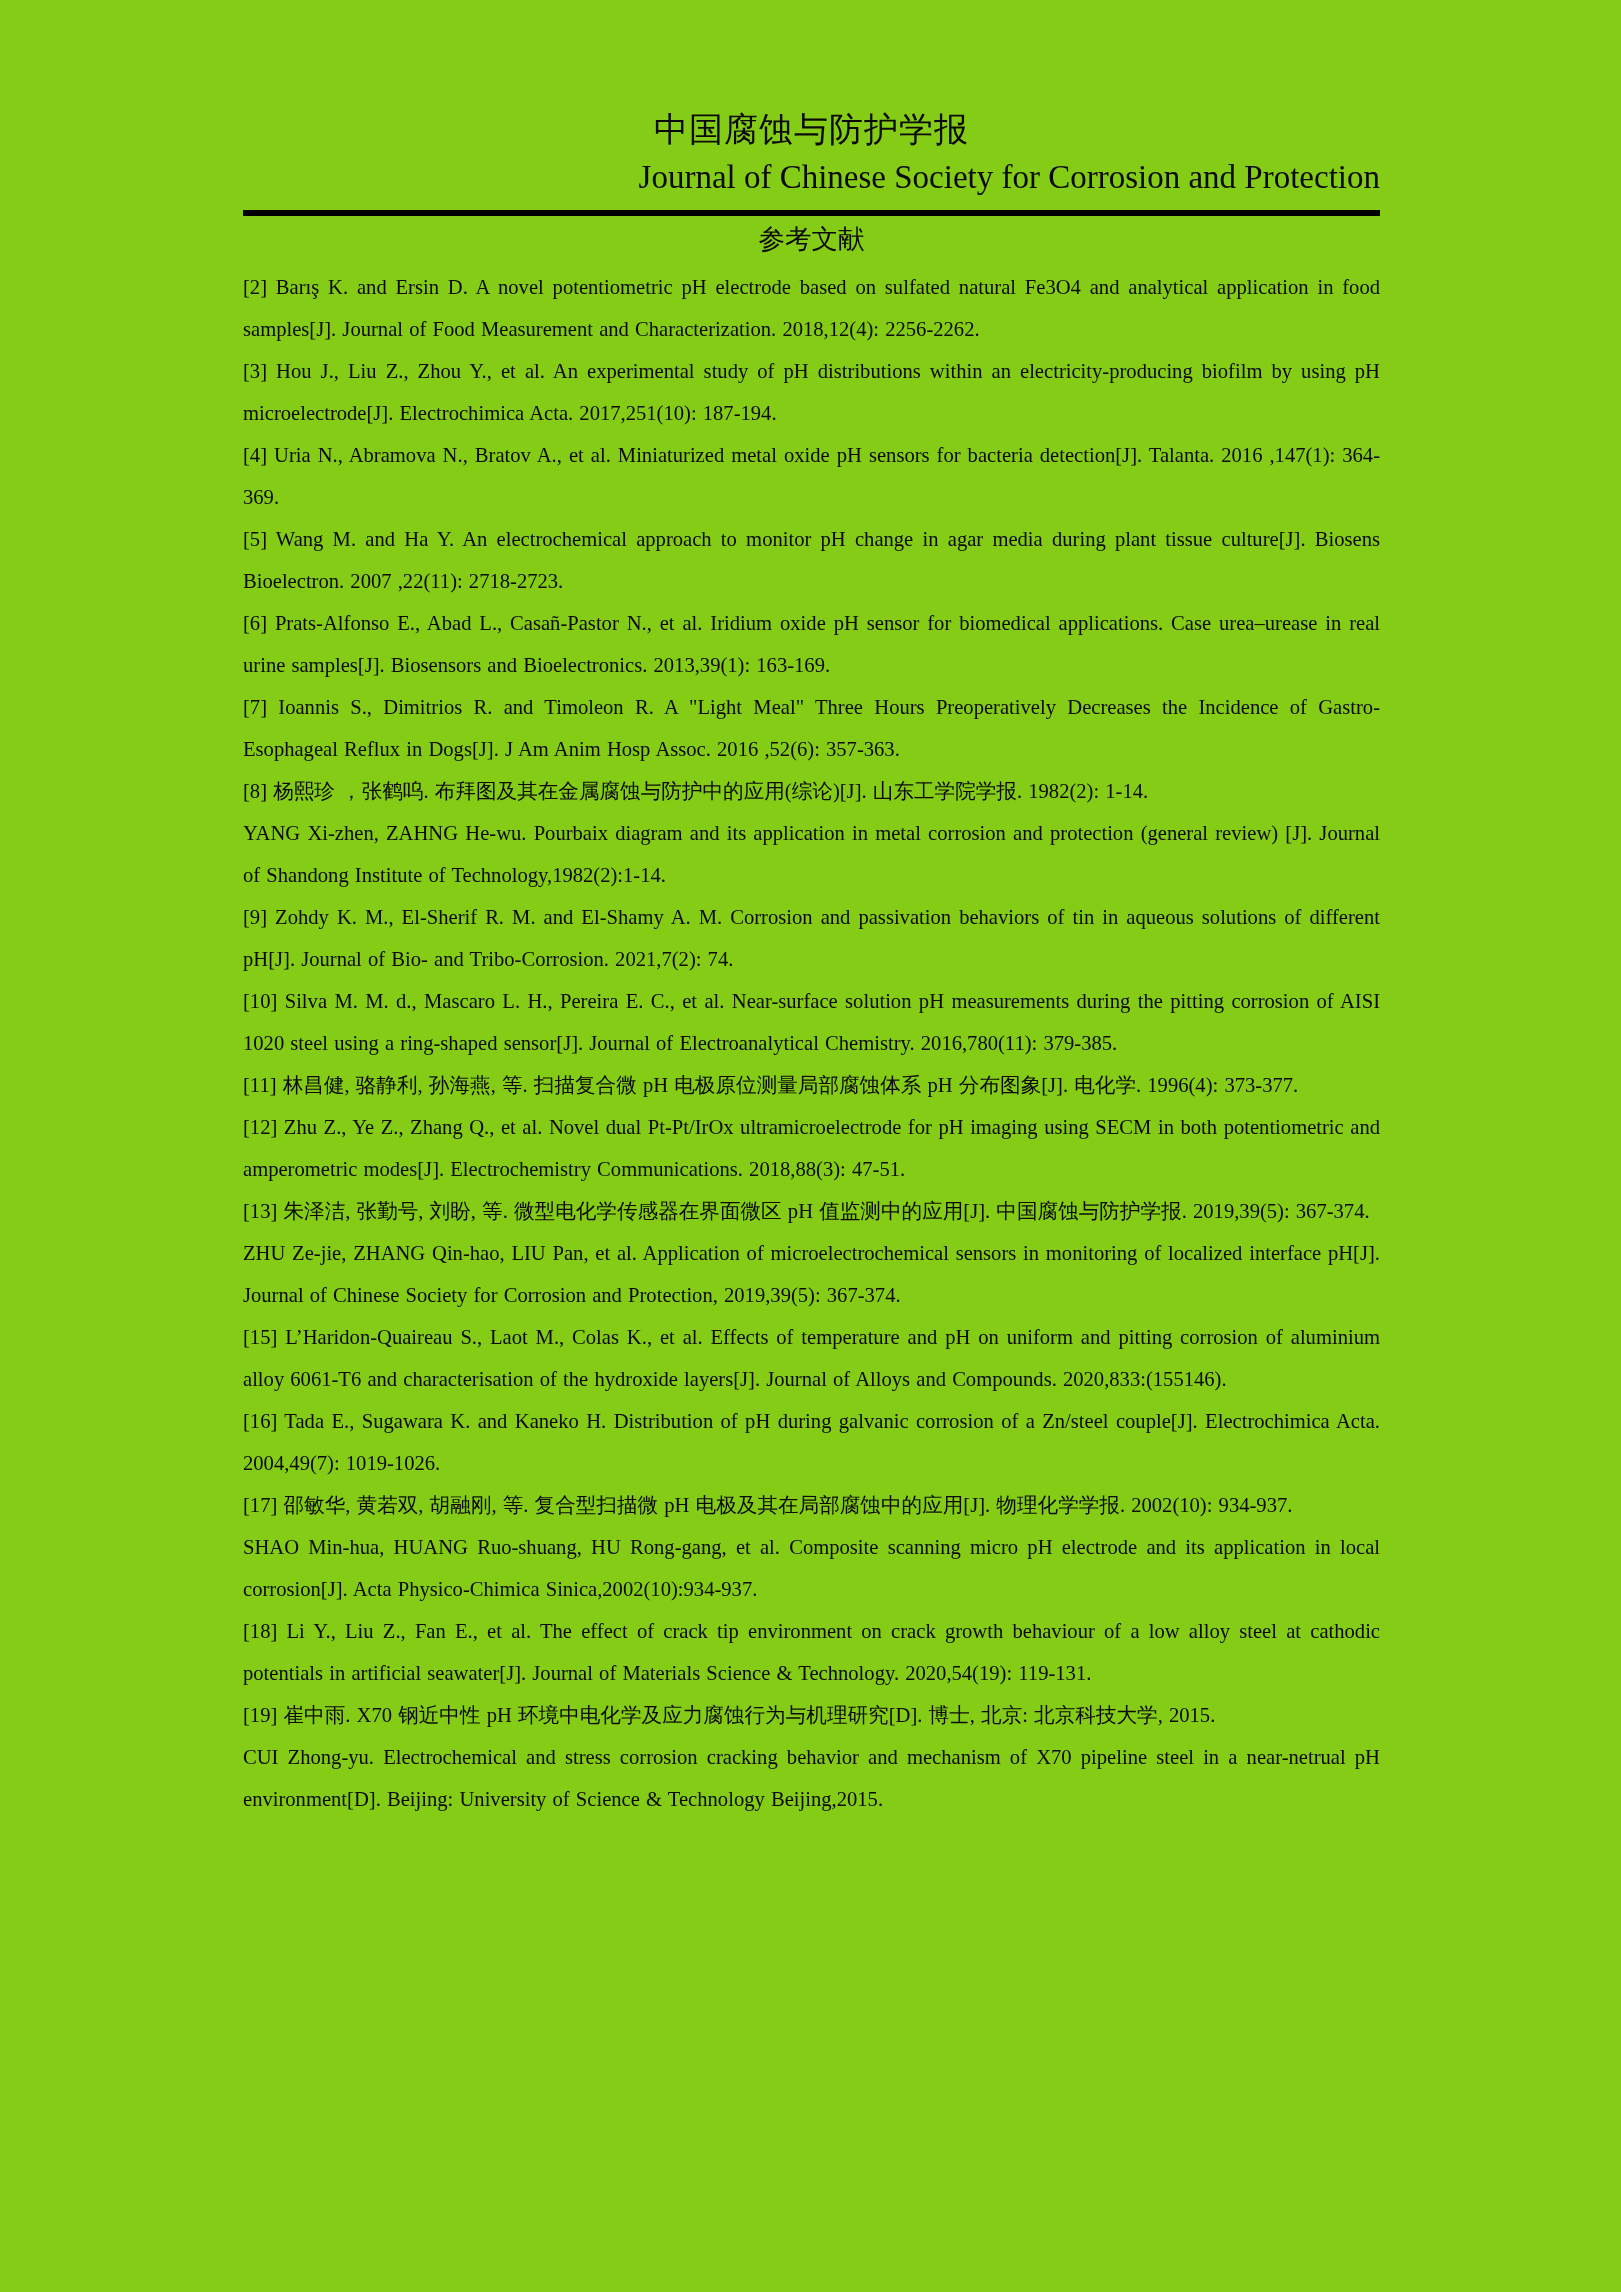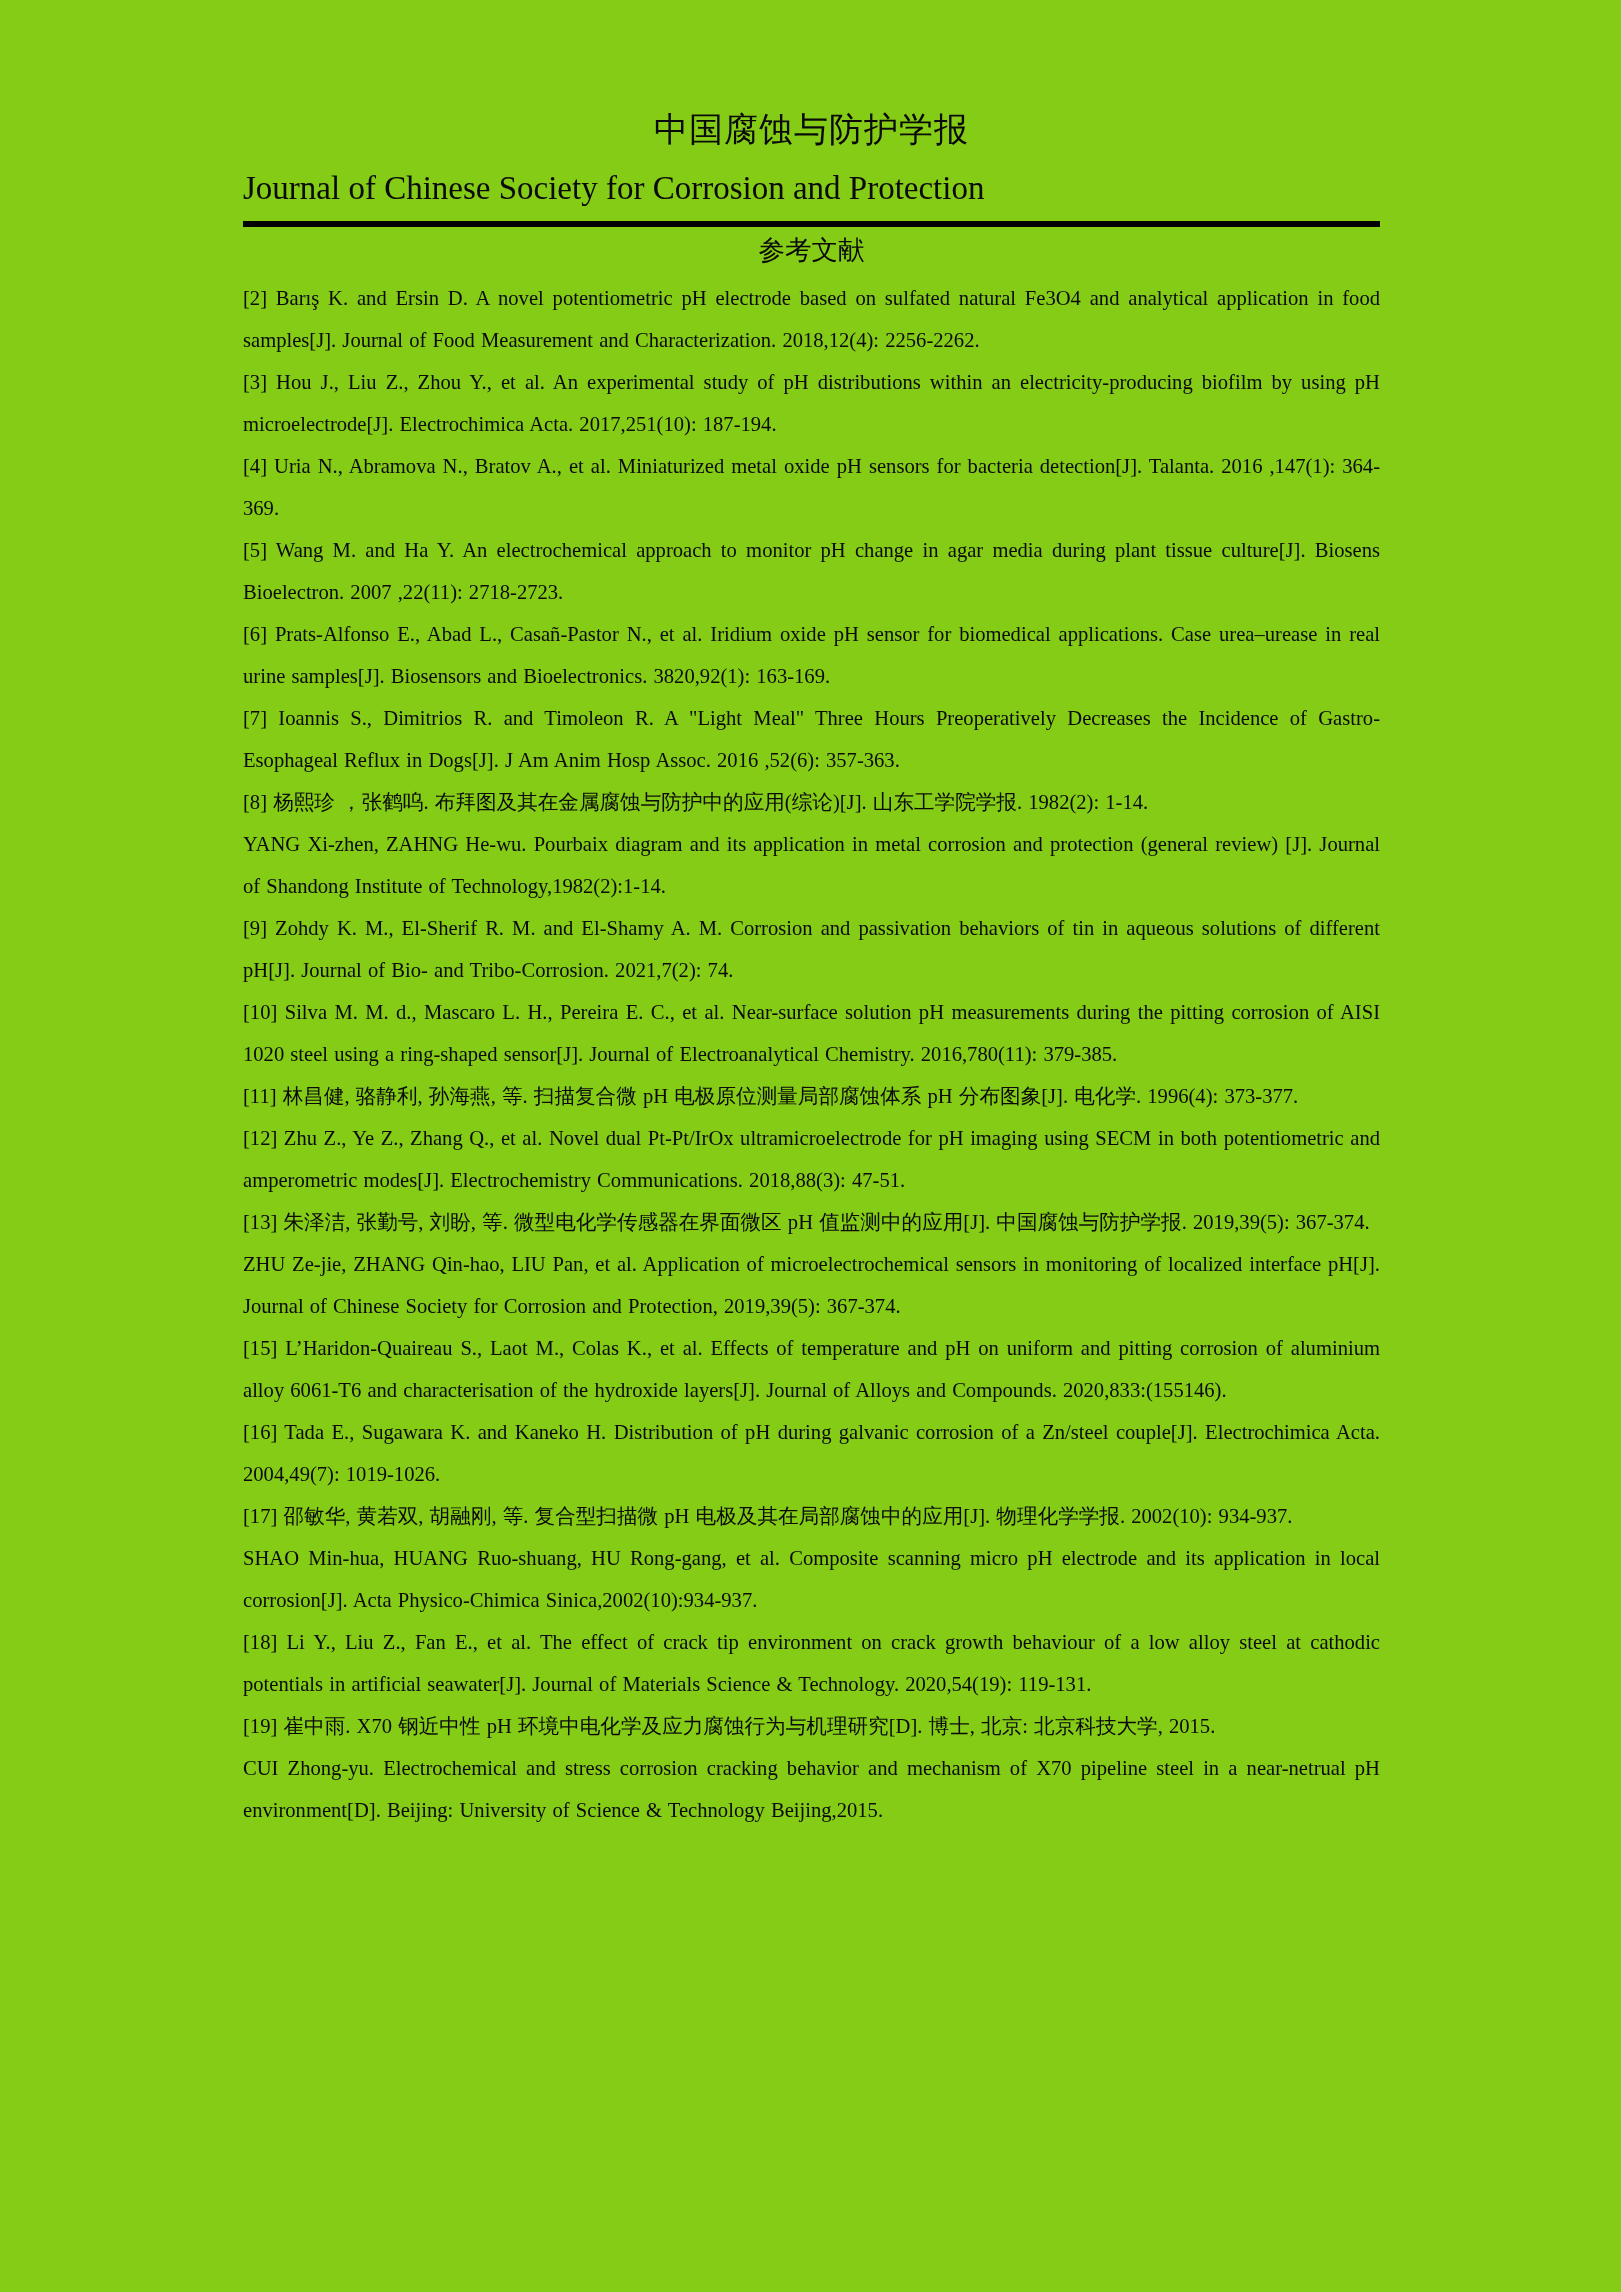--- a/index.html
+++ b/index.html
@@ -19,24 +19,24 @@
     overflow: hidden;
   }
   .journal-title-zh {
     text-align: center;
     font-size: 34px;
     line-height: 43px;
     font-weight: 400;
     letter-spacing: 1px;
   }
   .journal-title-en {
-    text-align: left;
+    text-align: right;
     font-size: 33px;
     line-height: 43px;
-    margin-top: 16px;
+    margin-top: 5px;
     font-weight: 400;
   }
   .header-rule {
     height: 5.9px;
     background: #000000;
     margin-top: 10.8px;
   }
   .section-title {
     text-align: center;
     font-size: 26.5px;
@@ -62,21 +62,21 @@
 <div class="page">
   <div class="journal-title-zh">中国腐蚀与防护学报</div>
   <div class="journal-title-en">Journal of Chinese Society for Corrosion and Protection</div>
   <div class="header-rule"></div>
   <div class="section-title">参考文献</div>
   <div class="ref-list">
       <p class="ref-par">[2] Barış K. and Ersin D. A novel potentiometric pH electrode based on sulfated natural Fe3O4 and analytical application in food samples[J]. Journal of Food Measurement and Characterization. 2018,12(4): 2256-2262.</p>
       <p class="ref-par">[3] Hou J., Liu Z., Zhou Y., et al. An experimental study of pH distributions within an electricity-producing biofilm by using pH microelectrode[J]. Electrochimica Acta. 2017,251(10): 187-194.</p>
       <p class="ref-par">[4] Uria N., Abramova N., Bratov A., et al. Miniaturized metal oxide pH sensors for bacteria detection[J]. Talanta. 2016 ,147(1): 364-369.</p>
       <p class="ref-par">[5] Wang M. and Ha Y. An electrochemical approach to monitor pH change in agar media during plant tissue culture[J]. Biosens Bioelectron. 2007 ,22(11): 2718-2723.</p>
-      <p class="ref-par">[6] Prats-Alfonso E., Abad L., Casañ-Pastor N., et al. Iridium oxide pH sensor for biomedical applications. Case urea–urease in real urine samples[J]. Biosensors and Bioelectronics. 3820,92(1): 163-169.</p>
+      <p class="ref-par">[6] Prats-Alfonso E., Abad L., Casañ-Pastor N., et al. Iridium oxide pH sensor for biomedical applications. Case urea–urease in real urine samples[J]. Biosensors and Bioelectronics. 2013,39(1): 163-169.</p>
       <p class="ref-par">[7] Ioannis S., Dimitrios R. and Timoleon R. A "Light Meal" Three Hours Preoperatively Decreases the Incidence of Gastro-Esophageal Reflux in Dogs[J]. J Am Anim Hosp Assoc. 2016 ,52(6): 357-363.</p>
       <p class="ref-par">[8] 杨熙珍 ，张鹤呜. 布拜图及其在金属腐蚀与防护中的应用(综论)[J]. 山东工学院学报. 1982(2): 1-14.</p>
       <p class="ref-par">YANG Xi-zhen, ZAHNG He-wu. Pourbaix diagram and its application in metal corrosion and protection (general review) [J]. Journal of Shandong Institute of Technology,1982(2):1-14.</p>
       <p class="ref-par">[9] Zohdy K. M., El-Sherif R. M. and El-Shamy A. M. Corrosion and passivation behaviors of tin in aqueous solutions of different pH[J]. Journal of Bio- and Tribo-Corrosion. 2021,7(2): 74.</p>
       <p class="ref-par">[10] Silva M. M. d., Mascaro L. H., Pereira E. C., et al. Near-surface solution pH measurements during the pitting corrosion of AISI 1020 steel using a ring-shaped sensor[J]. Journal of Electroanalytical Chemistry. 2016,780(11): 379-385.</p>
       <p class="ref-par">[11] 林昌健, 骆静利, 孙海燕, 等. 扫描复合微 pH 电极原位测量局部腐蚀体系 pH 分布图象[J]. 电化学. 1996(4): 373-377.</p>
       <p class="ref-par">[12] Zhu Z., Ye Z., Zhang Q., et al. Novel dual Pt-Pt/IrOx ultramicroelectrode for pH imaging using SECM in both potentiometric and amperometric modes[J]. Electrochemistry Communications. 2018,88(3): 47-51.</p>
       <p class="ref-par">[13] 朱泽洁, 张勤号, 刘盼, 等. 微型电化学传感器在界面微区 pH 值监测中的应用[J]. 中国腐蚀与防护学报. 2019,39(5): 367-374.</p>
       <p class="ref-par">ZHU Ze-jie, ZHANG Qin-hao, LIU Pan, et al. Application of microelectrochemical sensors in monitoring of localized interface pH[J]. Journal of Chinese Society for Corrosion and Protection, 2019,39(5): 367-374.</p>
       <p class="ref-par">[15] L’Haridon-Quaireau S., Laot M., Colas K., et al. Effects of temperature and pH on uniform and pitting corrosion of aluminium alloy 6061-T6 and characterisation of the hydroxide layers[J]. Journal of Alloys and Compounds. 2020,833:(155146).</p>

